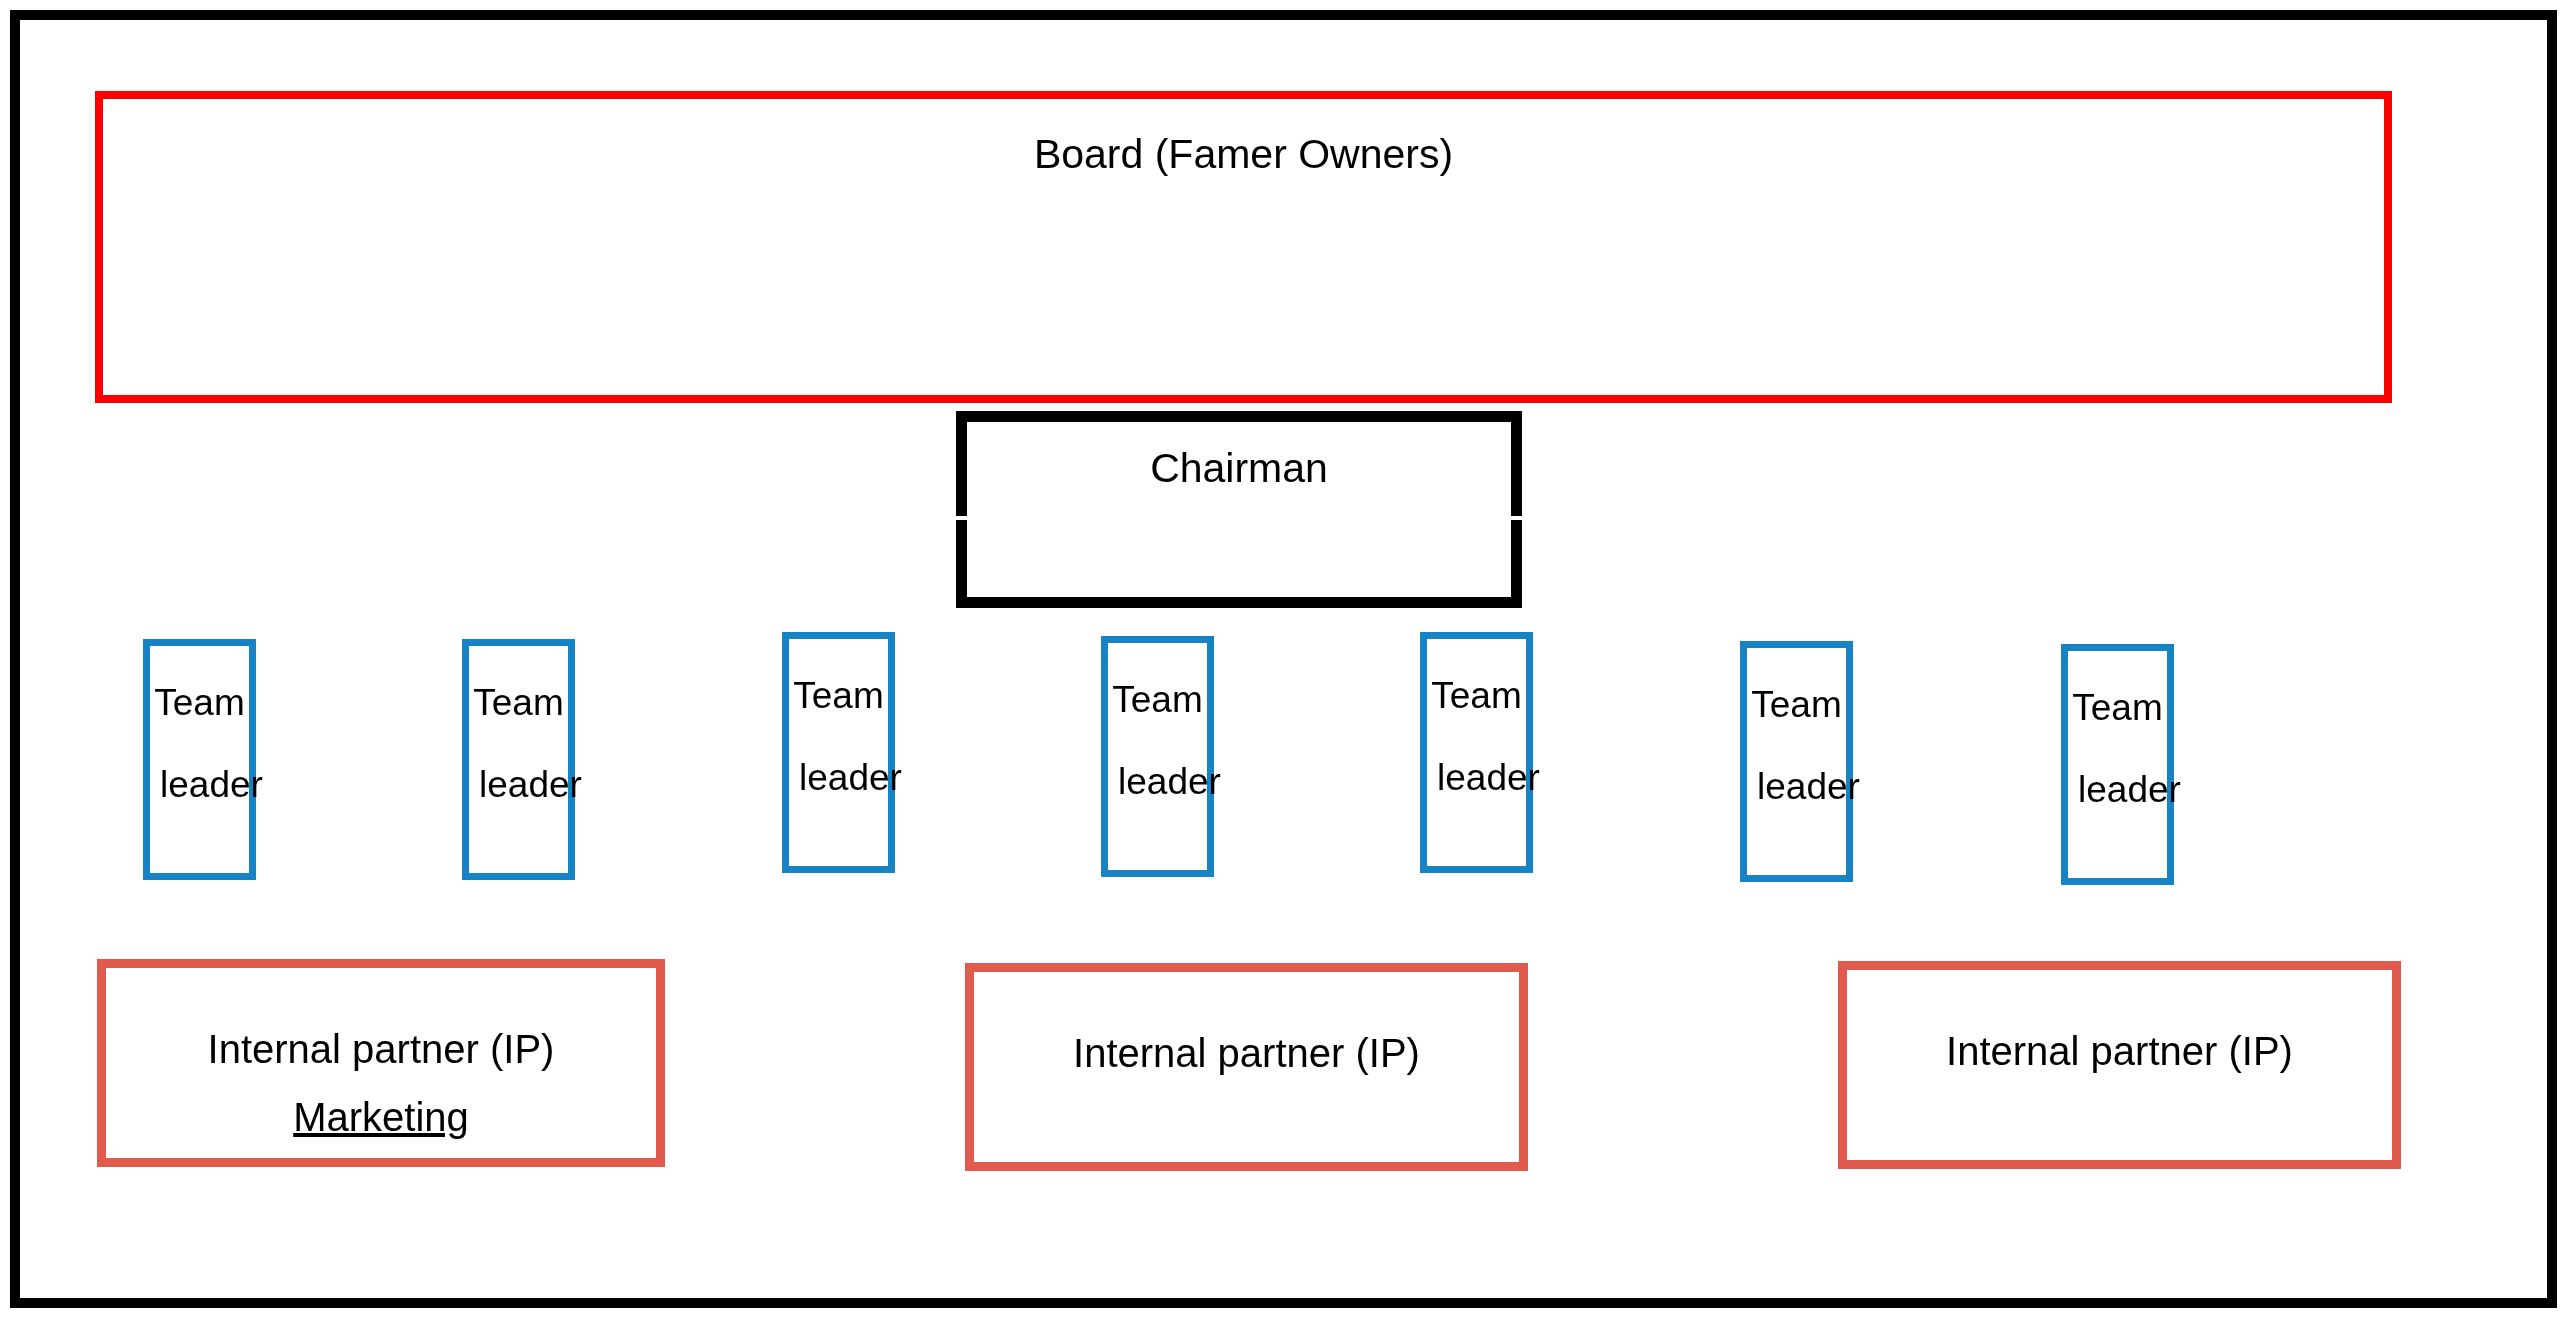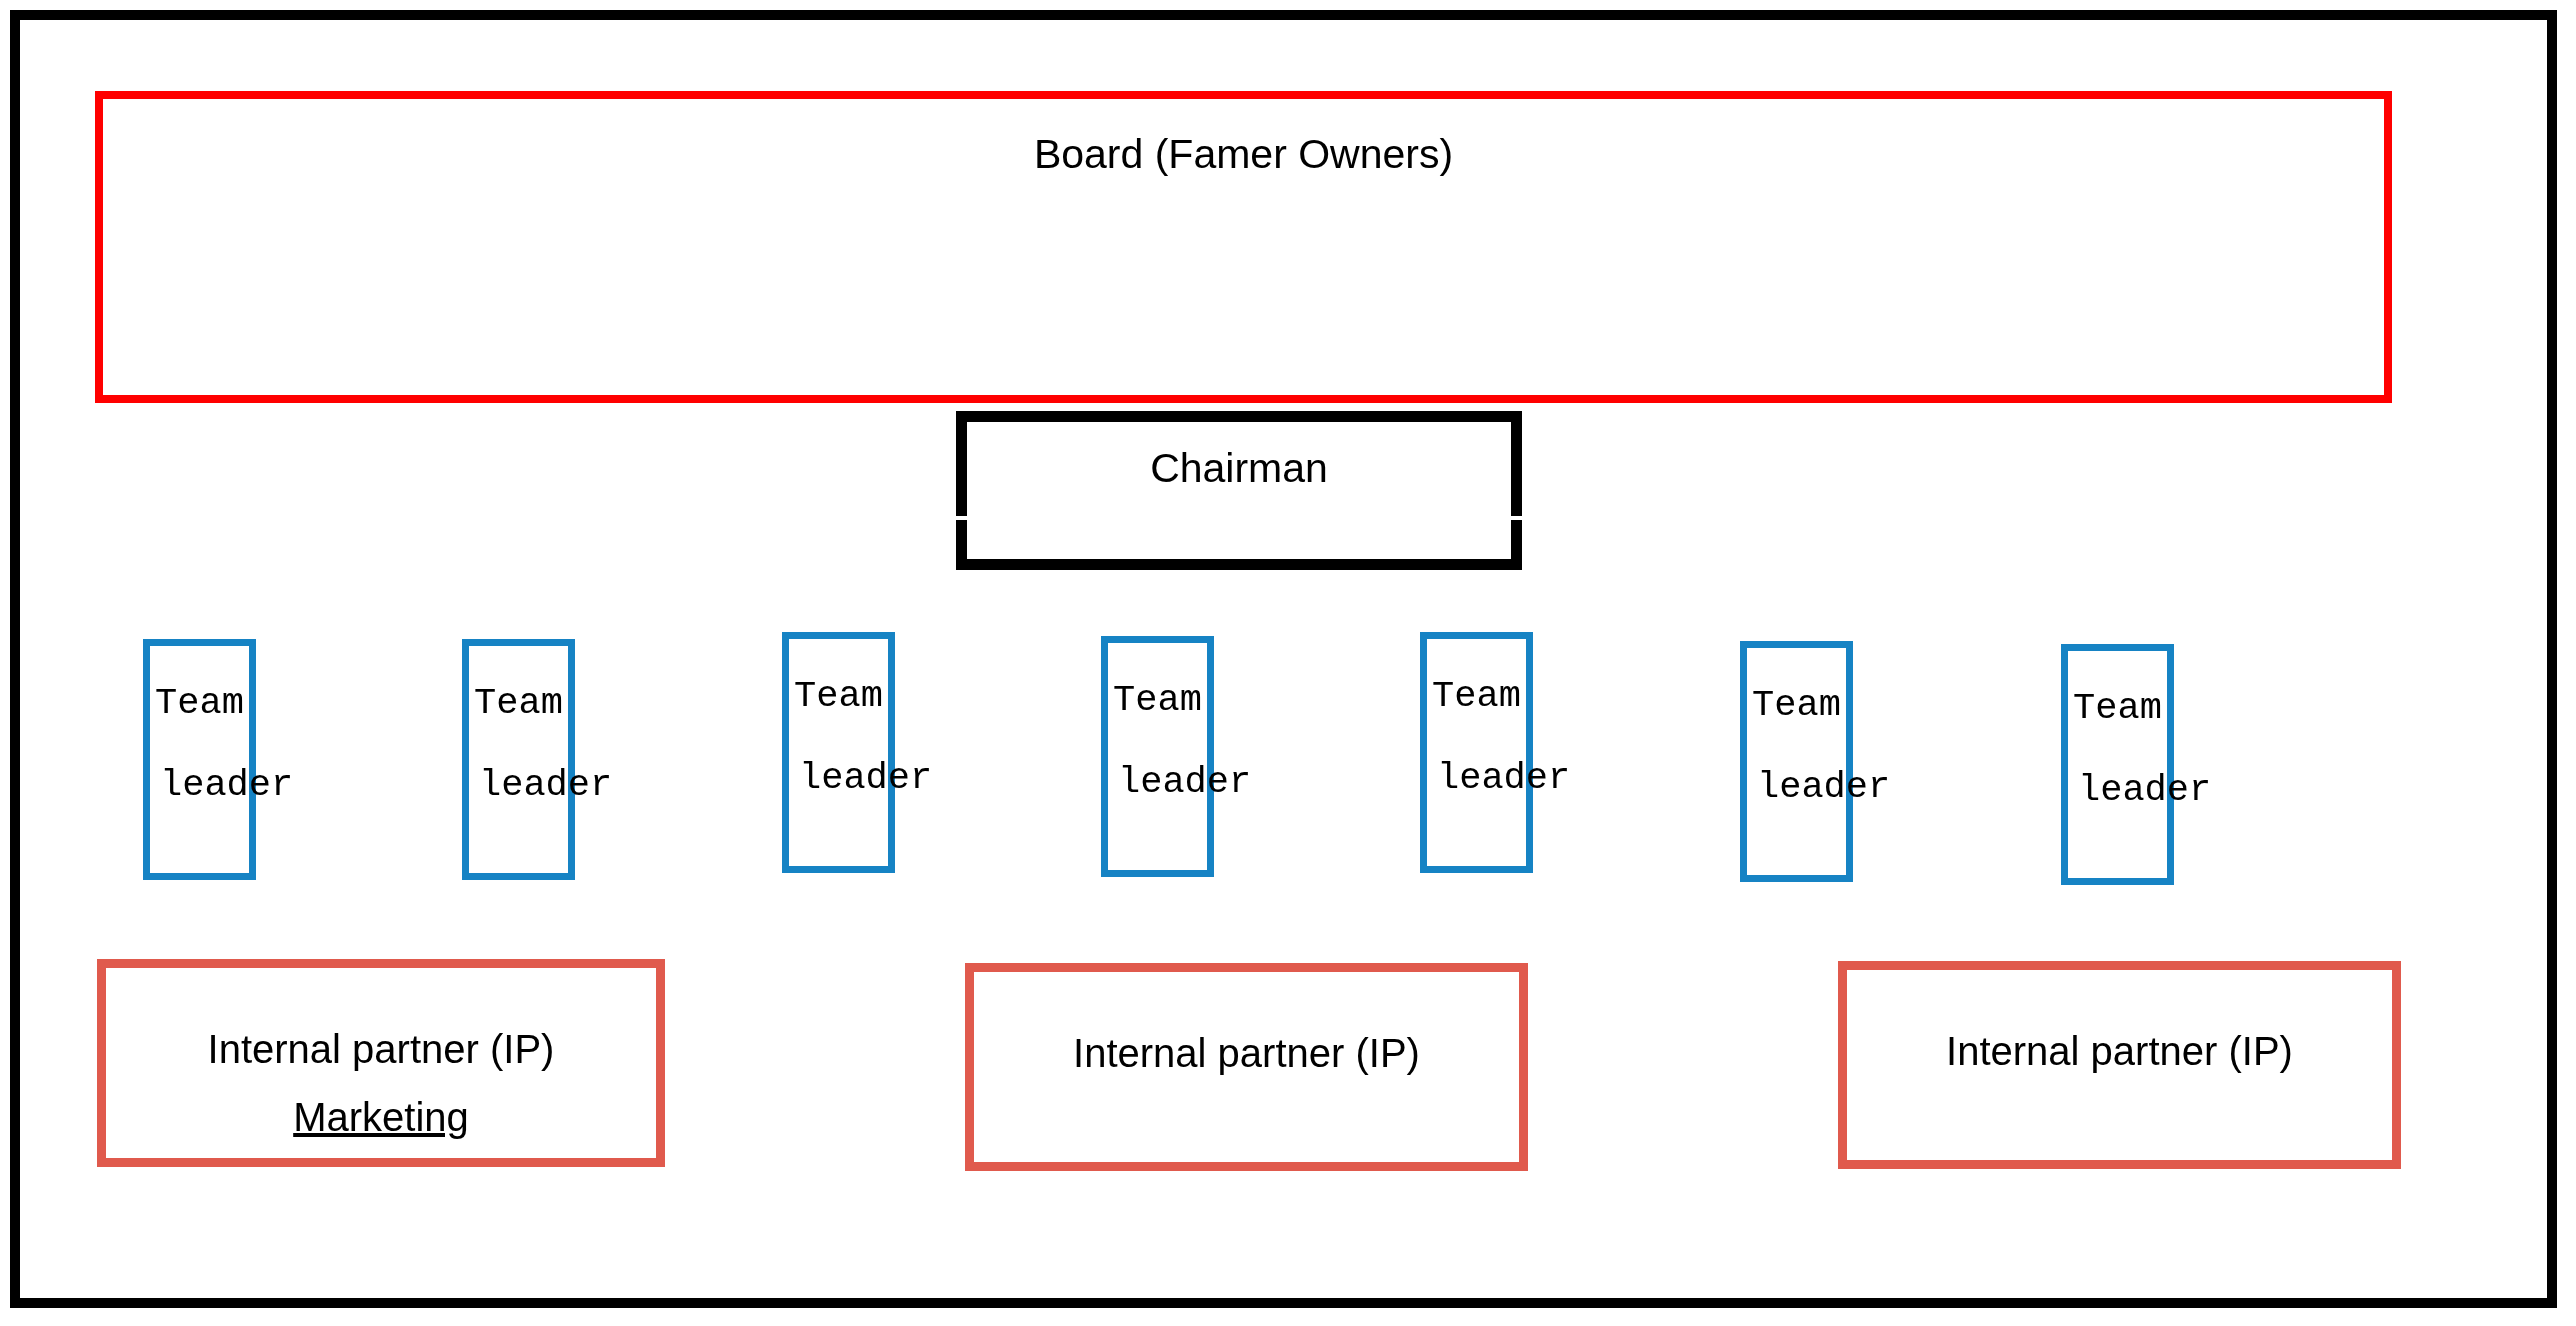--- a/index.html
+++ b/index.html
@@ -54,21 +54,21 @@
     justify-content: flex-start;
     padding-top: 28px;
     font-size: 41px;
   }
 
   
   #chairman-box {
     left: 956px;
     top: 411px;
     width: 566px;
-    height: 159px;
+    height: 197px;
     border: 11.3px solid #000000;
     justify-content: flex-start;
     padding-top: 19px;
     font-size: 41px;
   }
   
   #chairman-seam {
     position: absolute;
     left: 956px;
     top: 518px;
@@ -95,21 +95,20 @@
   }
 
   
   .team-leader {
     width: 113px;
     height: 241px;
     border: 7.8px solid #1683C4;
     justify-content: flex-start;
     padding-top: 33px;
     font-size: 37px;
-    font-family: Liberation Mono, monospace;
   }
   .team-leader .line + .line {
     margin-top: 33px;
     padding-left: 20px;
   }
 
   
   .ip-box {
     height: 208px;
     border: 9.5px solid #E05A4D;

